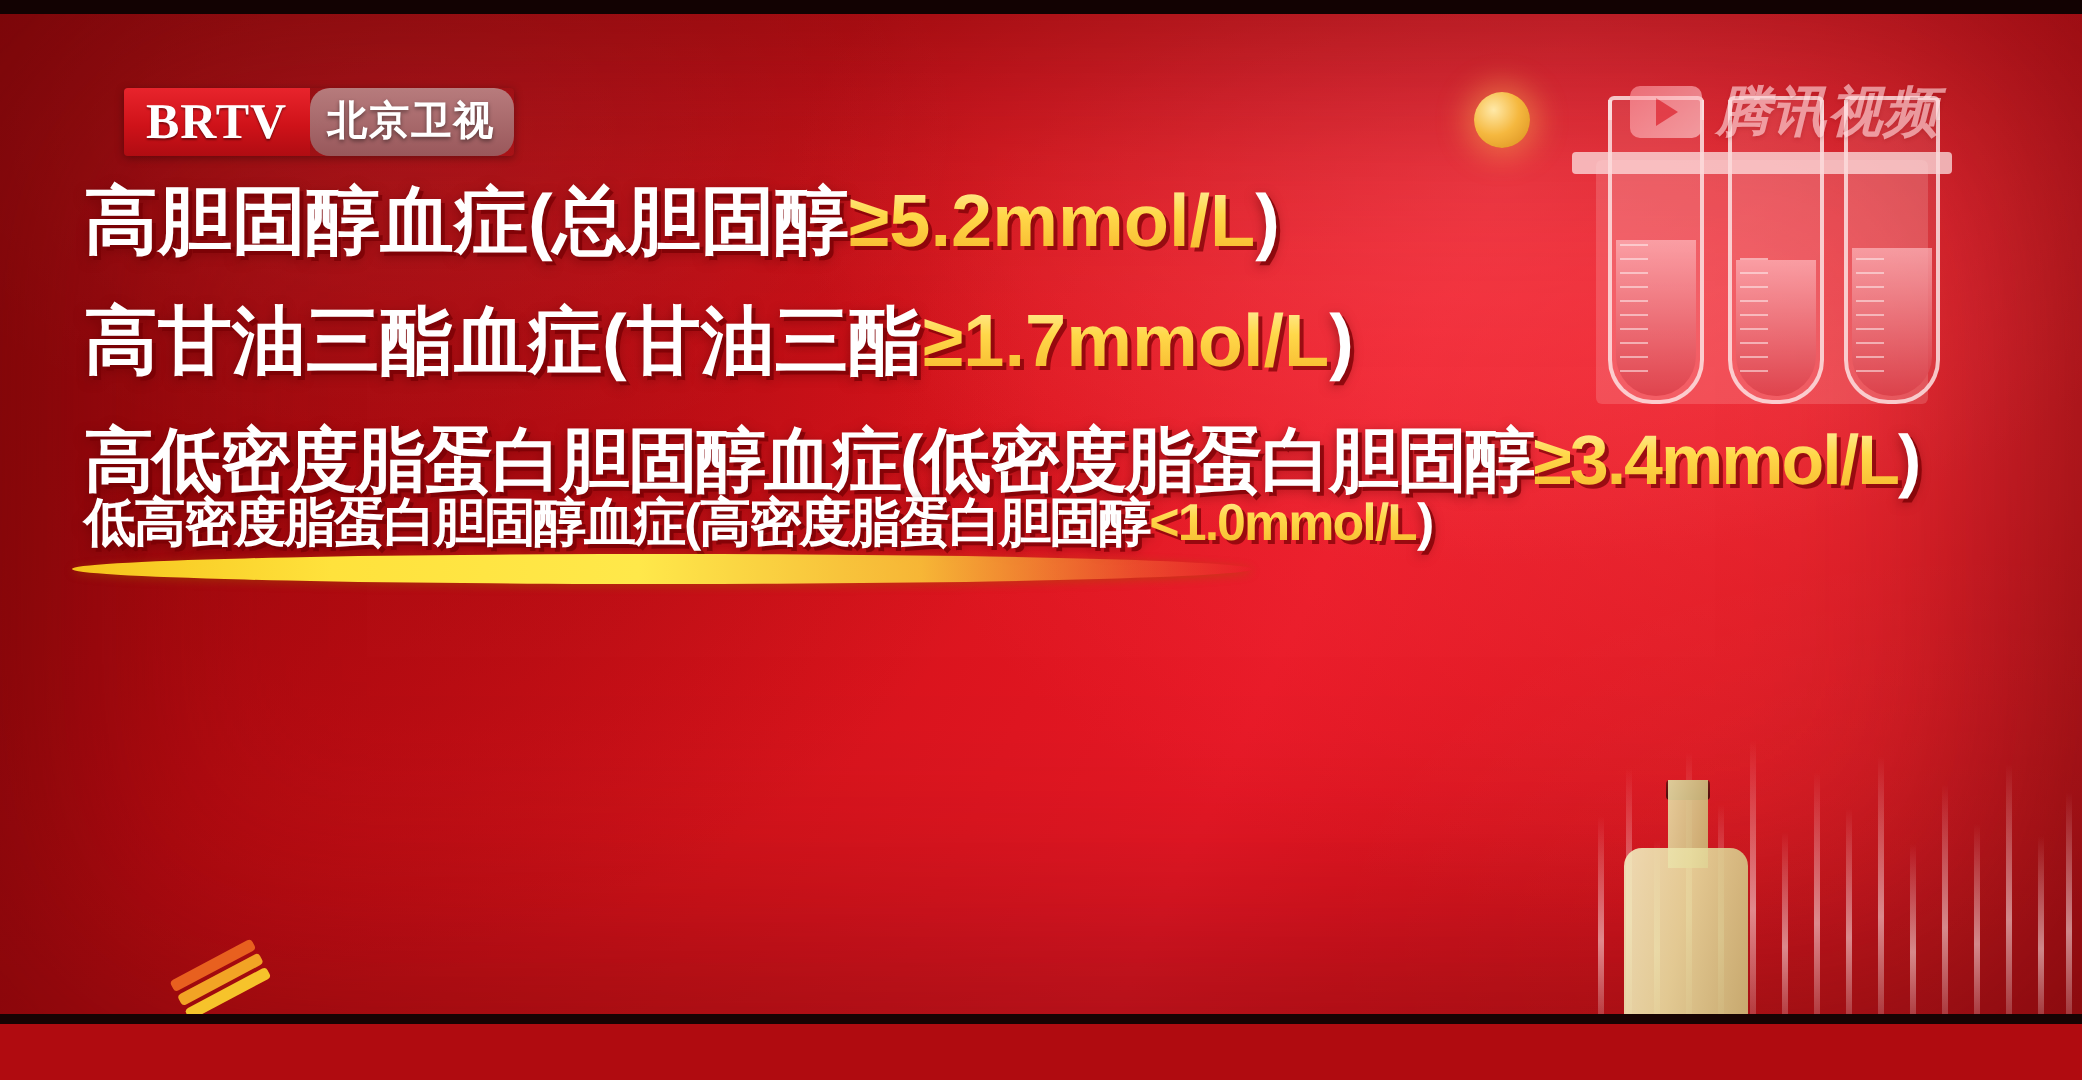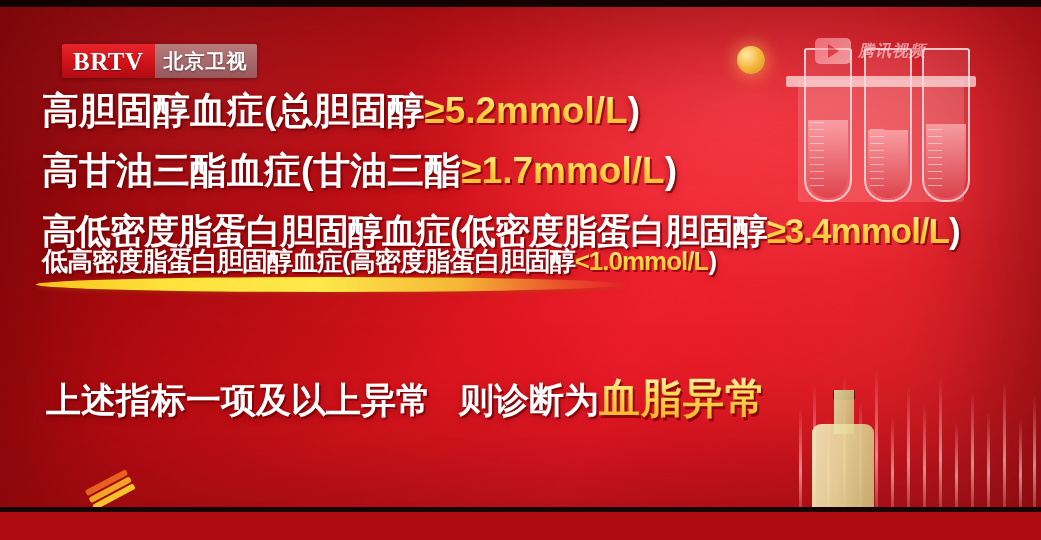--- a/index.html
+++ b/index.html
@@ -43,20 +43,21 @@
   }
   .brtv .red span{
     font-family:"Liberation Serif","DejaVu Serif",serif;
     font-weight:bold;font-size:25px;letter-spacing:0.5px;color:#ffffff;
     text-shadow:0 1px 1px rgba(0,0,0,.4);line-height:1;
   }
   .brtv .grey{
     display:flex;align-items:center;justify-content:center;
     padding:0 9px;
     background:linear-gradient(180deg,rgba(190,150,150,0.80) 0%,rgba(150,105,108,0.80) 100%);
+    border-radius:10px;
   }
   .brtv .grey span{
     font-size:20px;font-weight:bold;color:#ffffff;letter-spacing:1px;line-height:1;
     text-shadow:0 1px 2px rgba(0,0,0,.45);
   }
 
   
   .gale{position:absolute;left:64px;top:88px;width:72px;height:54px;z-index:41;
         display:grid;grid-template-columns:40px 32px;grid-template-rows:34px 20px;
         box-shadow:0 1px 4px rgba(0,0,0,.4);}
@@ -68,21 +69,21 @@
   .g-en{background:#1b5fc4;color:#fff;font-size:11px;font-weight:bold;letter-spacing:0.5px;}
 
   
   .tc{position:absolute;left:815px;top:38px;z-index:45;display:flex;align-items:center;
       opacity:.62;}
   .tc .logo{width:36px;height:26px;border-radius:5px;
       background:linear-gradient(135deg,#ff9aa2,#ffd3d6);
       display:flex;align-items:center;justify-content:center;margin-right:7px;}
   .tc .logo .tri{width:0;height:0;border-left:11px solid #e8414c;
       border-top:7px solid transparent;border-bottom:7px solid transparent;}
-  .tc .txt{font-size:16px;color:#ffd9dc;font-style:italic;font-weight:bold;
+  .tc .txt{font-size:27px;color:#ffd9dc;font-style:italic;font-weight:bold;
       letter-spacing:1px;text-shadow:0 1px 2px rgba(120,0,0,.3);}
 
   
   .tubes{position:absolute;left:786px;top:40px;width:190px;height:165px;z-index:20;opacity:.92;}
   .tube-panel{position:absolute;left:12px;top:40px;width:166px;height:122px;
      background:rgba(255,205,205,0.22);border-radius:3px;}
   .rack{position:absolute;left:0;top:36px;width:190px;height:11px;
      background:rgba(255,232,232,0.78);border-radius:2px;}
   .tube{position:absolute;top:10px;width:44px;height:150px;
      border:2px solid rgba(255,240,240,0.85);border-top:none;
@@ -283,19 +284,16 @@
     <div class="line l3">
       <span>高低密度脂蛋白胆固醇血症(低密度脂蛋白胆固醇</span><span class="val">≥3.4mmol/L</span><span>)</span>
     </div>
     <div class="line l4">
       <span>低高密度脂蛋白胆固醇血症(高密度脂蛋白胆固醇</span><span class="val">&lt;1.0mmol/L</span><span>)</span>
     </div>
   </div>
 
   <div class="underline"></div>
 
-  <div class="summary">
-    <span>上述指标一项及以上异常</span><span class="gap"></span><span>则诊断为</span><span class="hl">血脂异常</span>
-  </div>
 
 
   <div class="bar-bottom"></div>
 </div>
 
 </body></html>

